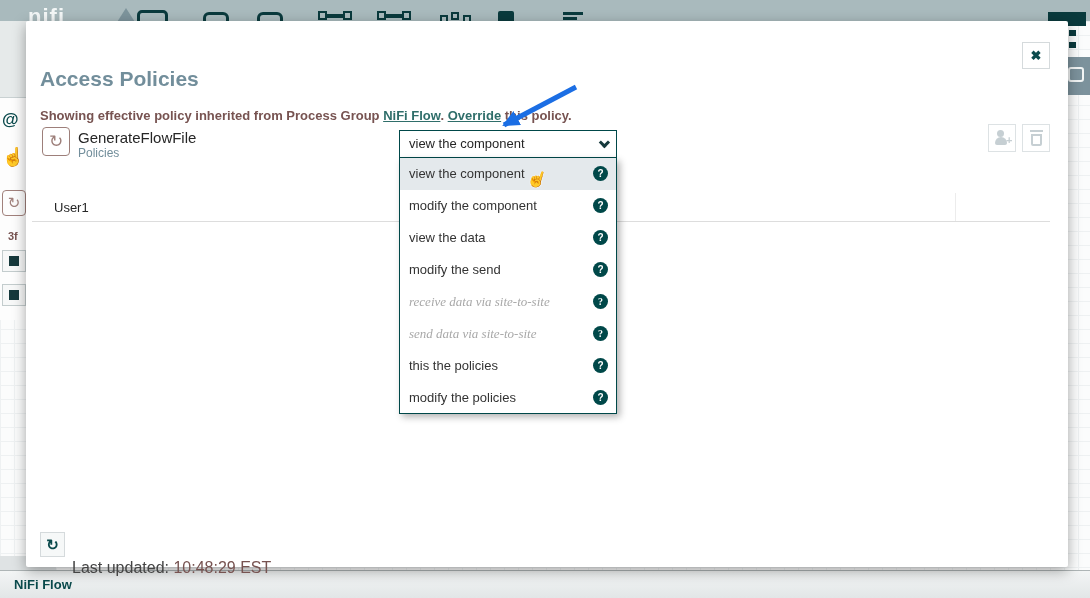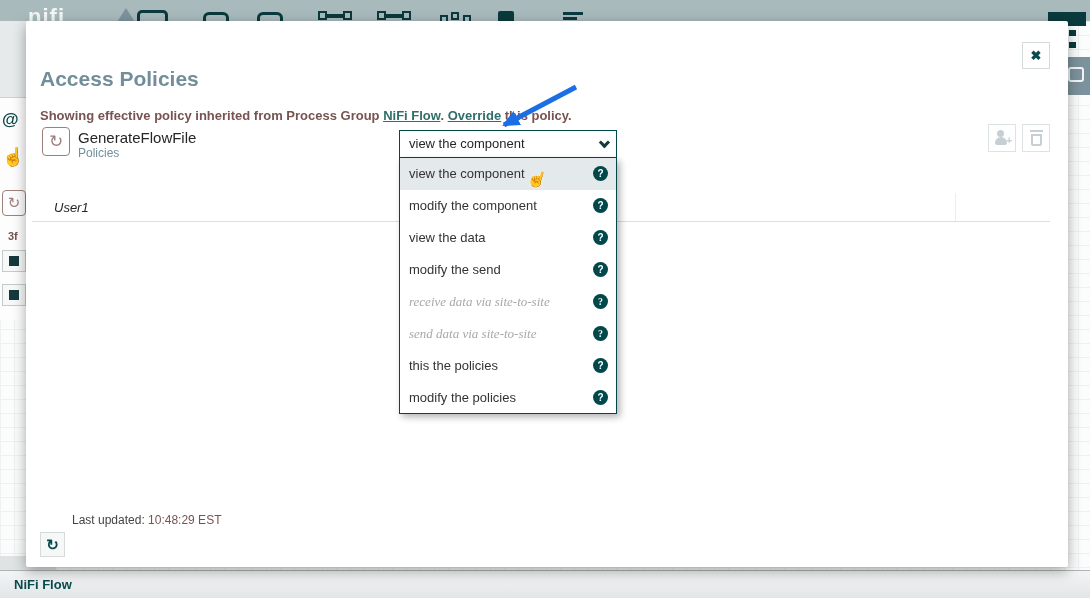--- a/index.html
+++ b/index.html
@@ -75,40 +75,40 @@
   .person .plus{position:absolute;left:11px;top:4px;font-size:11px;font-weight:bold;color:#c6cfd3;}
   .trash{position:absolute;left:7px;top:5px;width:13px;height:16px;}
   .trash .lid{position:absolute;left:0;top:0;width:13px;height:2px;background:#c6cfd3;}
   .trash .can{position:absolute;left:1px;top:4px;width:11px;height:12px;border:2px solid #c6cfd3;border-radius:0 0 2px 2px;}
   
   .tbl-header{position:absolute;left:6px;top:145px;width:1018px;height:27px;background:var(--slate);
               color:#fff;font-size:12px;font-style:italic;font-weight:bold;line-height:27px;padding-left:16px;}
   .sort-arrow{font-size:8px;font-style:normal;color:rgba(255,255,255,.85);margin-left:6px;vertical-align:1px;}
   .tbl-row{position:absolute;left:6px;top:172px;width:1018px;height:29px;background:#fff;
            border-bottom:1px solid #ddd;font-size:13px;color:#262626;line-height:29px;}
-  .cell-user{position:absolute;left:22px;top:0;font-style:italic;}
+  .cell-user{position:absolute;left:22px;top:0;}
   .cell-actions{position:absolute;right:0;top:0;width:95px;height:100%;border-left:1px solid #ececec;}
   
   .combo{position:absolute;left:373px;top:109px;width:218px;height:28px;border:1px solid var(--accent);
          background:#fff;z-index:7;font-size:13px;color:#262626;line-height:26px;padding-left:9px;cursor:pointer;}
   .combo .chev{position:absolute;right:9px;top:9px;width:8px;height:8px;border-right:3px solid #16393c;
                border-bottom:3px solid #16393c;transform:rotate(45deg) translateY(-2px);}
   .options{position:absolute;left:373px;top:137px;width:218px;height:256px;background:#fff;
            border:1px solid var(--accent);border-top:none;z-index:7;box-shadow:3px 3px 7px rgba(0,0,0,.3);}
   .opt{position:relative;height:32px;line-height:32px;font-size:13px;color:#333;padding-left:9px;cursor:pointer;}
   .opt.highlight{background:var(--highlight);}
   .opt.disabled{color:#a8a8a8;font-style:italic;font-family:Liberation Serif, serif;}
   .help-icon{position:absolute;right:8px;top:8px;width:15px;height:15px;border-radius:50%;background:var(--accent);
              color:#fff;font-size:10px;font-weight:bold;text-align:center;line-height:15px;font-style:normal;}
   .cursor-glyph{position:absolute;left:127px;top:6px;font-size:16px;color:#3a3a3a;font-style:normal;
                 transform:rotate(18deg);text-shadow:0 0 2px #fff;}
   
   .refresh-btn{position:absolute;left:14px;top:511px;width:25px;height:25px;border:1px solid #d5dadc;
                background:#f6f8f8;color:#0a4a4c;font-size:15px;font-weight:bold;text-align:center;line-height:23px;cursor:pointer;}
-  .last-updated{position:absolute;left:46px;top:492px;font-size:12px;color:#444;}
+  .last-updated{position:absolute;left:46px;top:538px;font-size:16px;color:#444;}
   .last-updated .time{color:var(--maroon);}
 </style>
 </head>
 <body>
 
 <div class="stage">
 
   <div class="canvas"></div>
 
   <div class="app-header">

